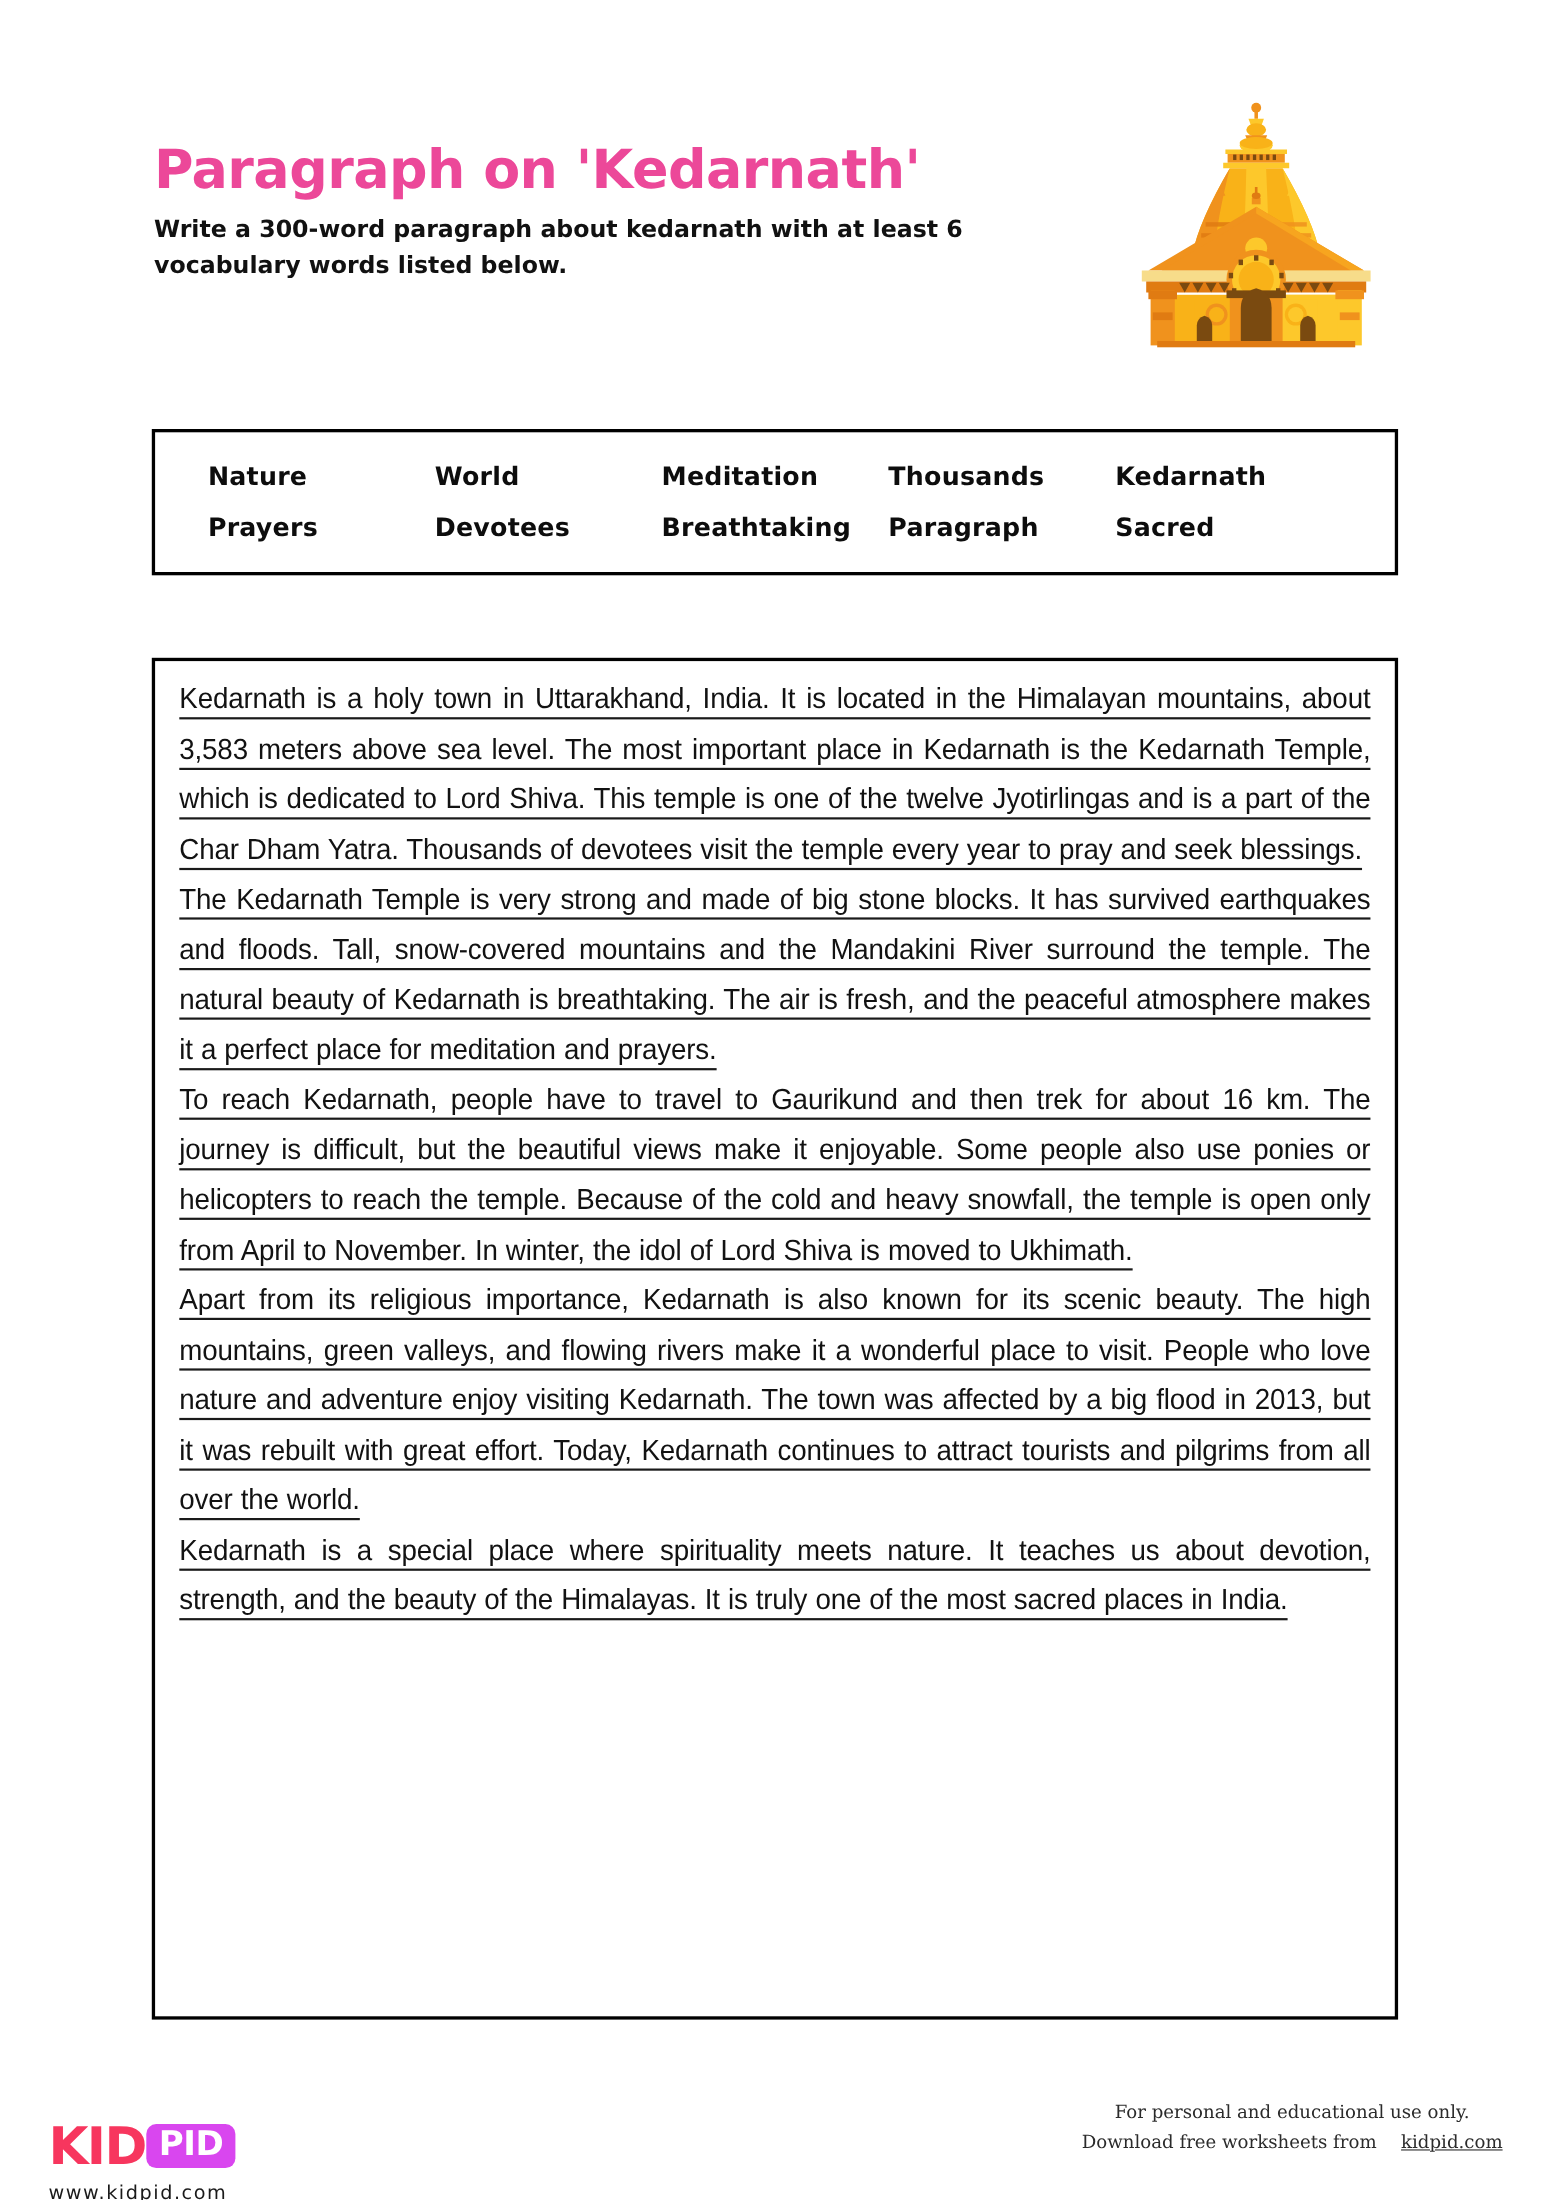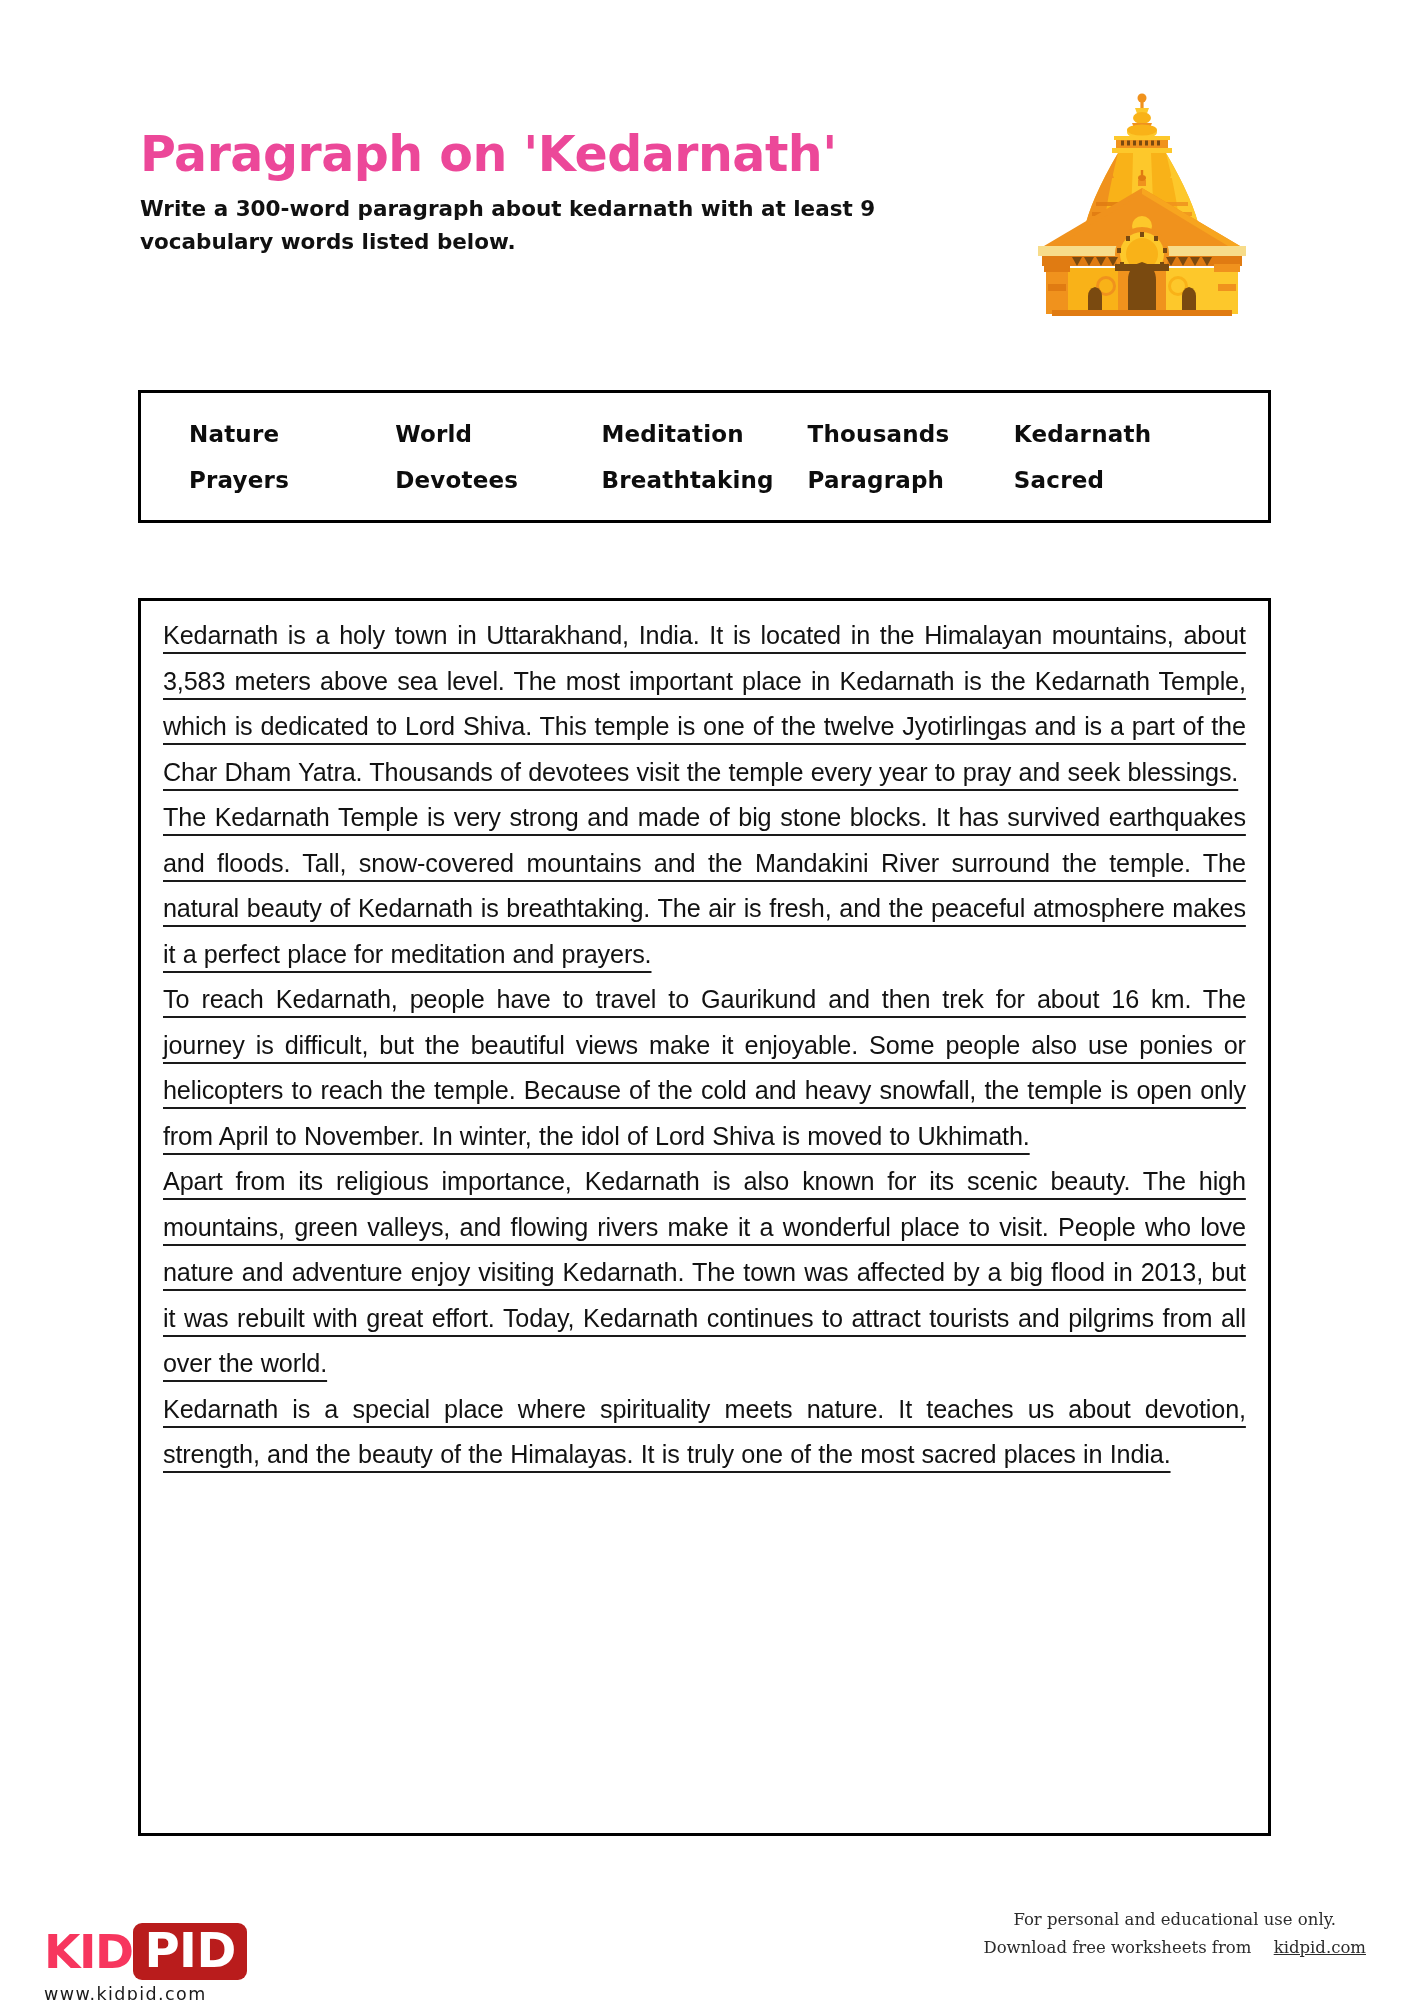--- a/index.html
+++ b/index.html
@@ -136,24 +136,24 @@
   .logo-kid {
     font-family: "DejaVu Sans", sans-serif;
     font-size: 47px;
     font-weight: bold;
     color: #f7365e;
     letter-spacing: -1.5px;
     line-height: 1;
   }
   .logo-pid {
     font-family: "DejaVu Sans", sans-serif;
-    font-size: 48px;
+    font-size: 31px;
     font-weight: bold;
     color: #ffffff;
-    background: #b91c1c;
+    background: #d946ef;
     border-radius: 9px;
     padding: 3px 11px 6px 11px;
     letter-spacing: -0.5px;
     line-height: 1;
     margin-left: 1px;
   }
   .logo-url {
     font-family: "DejaVu Sans", sans-serif;
     font-size: 17.5px;
     color: #1a1a1a;
@@ -175,21 +175,21 @@
     margin-left: 17px;
   }
 </style>
 </head>
 <body>
 
 <div class="page">
 
   <div class="header">
     <h1 class="title">Paragraph on 'Kedarnath'</h1>
-    <p class="subtitle">Write a 300-word paragraph about kedarnath with at least 9 vocabulary words listed below.</p>
+    <p class="subtitle">Write a 300-word paragraph about kedarnath with at least 6 vocabulary words listed below.</p>
   </div>
 
   <div class="temple-art">
     <svg viewBox="0 0 220 230" xmlns="http://www.w3.org/2000/svg">
 
       <circle cx="110" cy="12" r="4.5" fill="#f0921d"></circle>
       <rect x="108.4" y="15" width="3.2" height="7" fill="#f0921d"></rect>
       <path d="M103 22 h14 l-2.2 6 h-9.6 z" fill="#fdc82b"></path>
       <ellipse cx="110" cy="32" rx="9" ry="6" fill="#f9b218"></ellipse>
       <path d="M100 37 h20 l-2.5 6 h-15 z" fill="#f0921d"></path>

